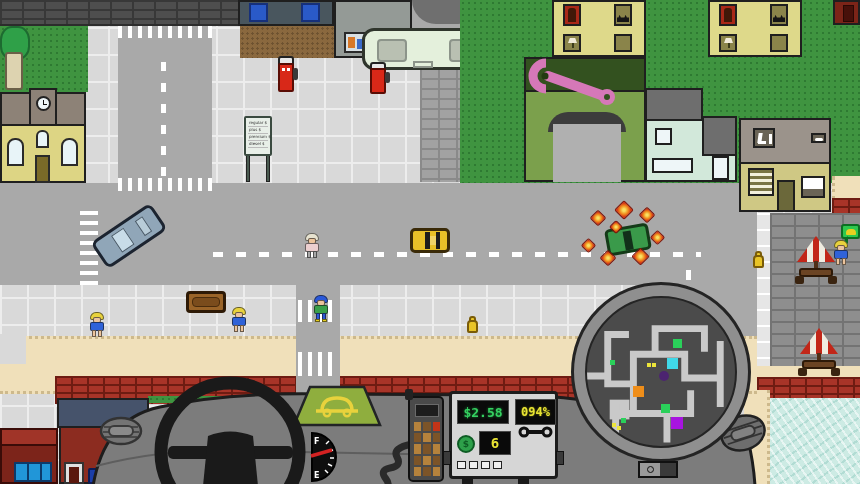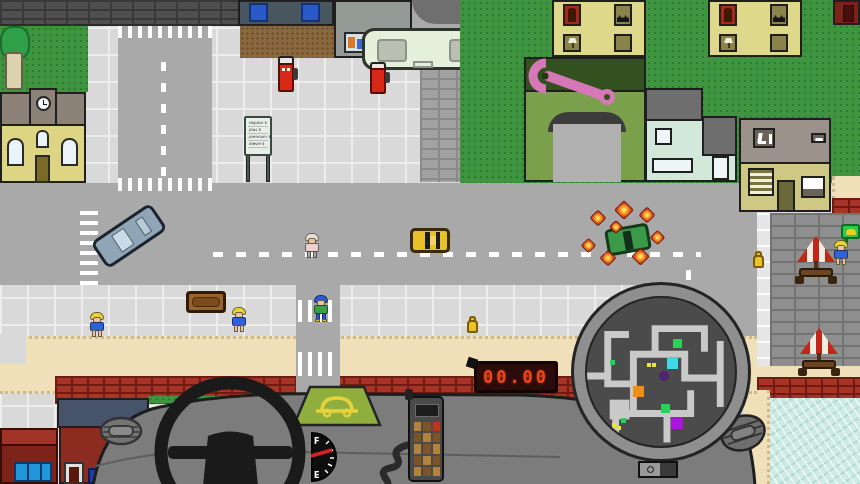--- a/index.html
+++ b/index.html
@@ -424,25 +424,40 @@
         <i style="background:#b5823c"></i>
       <i style="background:#7c5428"></i>
         <i style="background:#b5823c"></i>
         <i style="background:#7c5428"></i>
       <i style="background:#b5823c"></i>
         <i style="background:#7c5428"></i>
         <i style="background:#b5823c"></i>
     </div>
   </div>
 
-  <div id="timer">
-    <div class="abs" style="left:-10px;top:-6px;width:10px;height:10px;background:#111;transform:rotate(18deg)"></div>
-    <span>00.00</span>
-  </div>
-
+
+  <div id="meter-box">
+    <div class="abs" style="left:-9px;top:57px;width:8px;height:14px;background:#3a3a3a;border:1px solid #111"></div>
+    <div class="abs" style="left:104px;top:57px;width:8px;height:14px;background:#3a3a3a;border:1px solid #111"></div>
+    <div class="lcd" style="left:5px;top:6px;width:52px;height:24px;font-size:13px;color:#35d060;text-shadow:0 0 3px #1a8a3a">$2.58</div>
+    <div class="lcd" style="left:63px;top:5px;width:41px;height:26px;font-size:12px;color:#e8e334;text-shadow:0 0 2px #8a8a10">094%</div>
+    <svg class="abs" style="left:66px;top:32px" width="36" height="12">
+      <circle cx="6" cy="6" r="4" fill="none" stroke="#111" stroke-width="3"></circle>
+      <rect x="8" y="4" width="18" height="4" fill="#111"></rect>
+      <circle cx="29" cy="6" r="4" fill="none" stroke="#111" stroke-width="3"></circle>
+    </svg>
+    <div class="abs" style="left:5px;top:41px;width:18px;height:18px;background:#2ea04a;border:2px solid #0e5c24;border-radius:50%;display:flex;align-items:center;justify-content:center;font-size:9px;font-weight:bold;color:#0e5c24">$</div>
+    <div class="lcd" style="left:27px;top:37px;width:32px;height:24px;font-size:14px;color:#e8e334">6</div>
+    <div class="abs" style="left:5px;top:67px;width:9px;height:8px;background:#f0f0f0;border:1.5px solid #222"></div>
+    <div class="abs" style="left:17px;top:67px;width:9px;height:8px;background:#f0f0f0;border:1.5px solid #222"></div>
+    <div class="abs" style="left:29px;top:67px;width:9px;height:8px;background:#f0f0f0;border:1.5px solid #222"></div>
+    <div class="abs" style="left:41px;top:67px;width:9px;height:8px;background:#f0f0f0;border:1.5px solid #222"></div>
+    <div class="abs" style="left:10px;top:83px;width:11px;height:7px;background:#1a1a1a"></div>
+    <div class="abs" style="left:66px;top:83px;width:11px;height:7px;background:#1a1a1a"></div>
+  </div>
 
   <div id="minimap-rim">
     <div id="minimap">
       <svg width="152" height="152" viewBox="-77 -77 154 154">
         <rect x="-54" y="26" width="20" height="20" fill="#c9c9c9"></rect>
         <path d="M -8,-46 H 42 M 42,-46 V -26 M -8,-46 V -20 M -30,-20 H 22 M 22,-20 V 4 M 22,4 H 58
                  M 58,-30 V 30 M -30,-20 V 10 M -56,10 H -30 M -56,-40 V 10 M -56,-40 H -38 M -77,2 H -56
                  M -30,10 V 40 M -48,40 H 28 M 28,40 V 20 M 4,40 V 66 M -48,34 V 58" fill="none" stroke="#c9c9c9" stroke-width="7" stroke-linecap="square"></path>
       </svg>
       <div id="mk-layer" class="abs" style="left:0;top:0;width:152px;height:152px">

